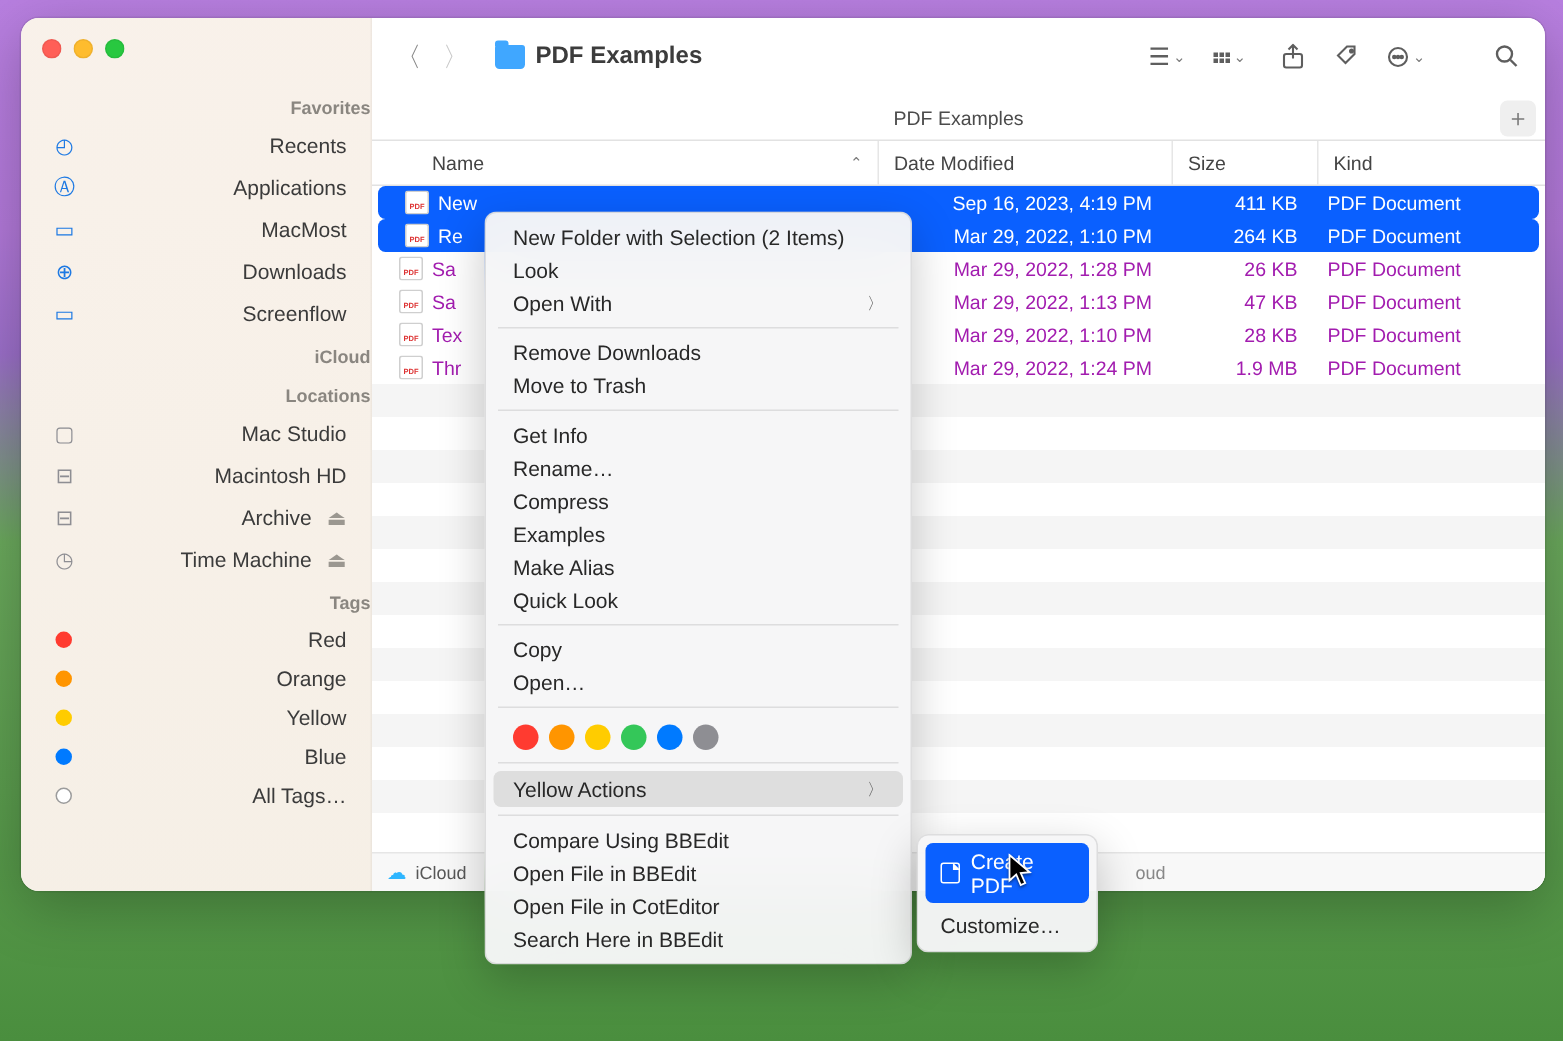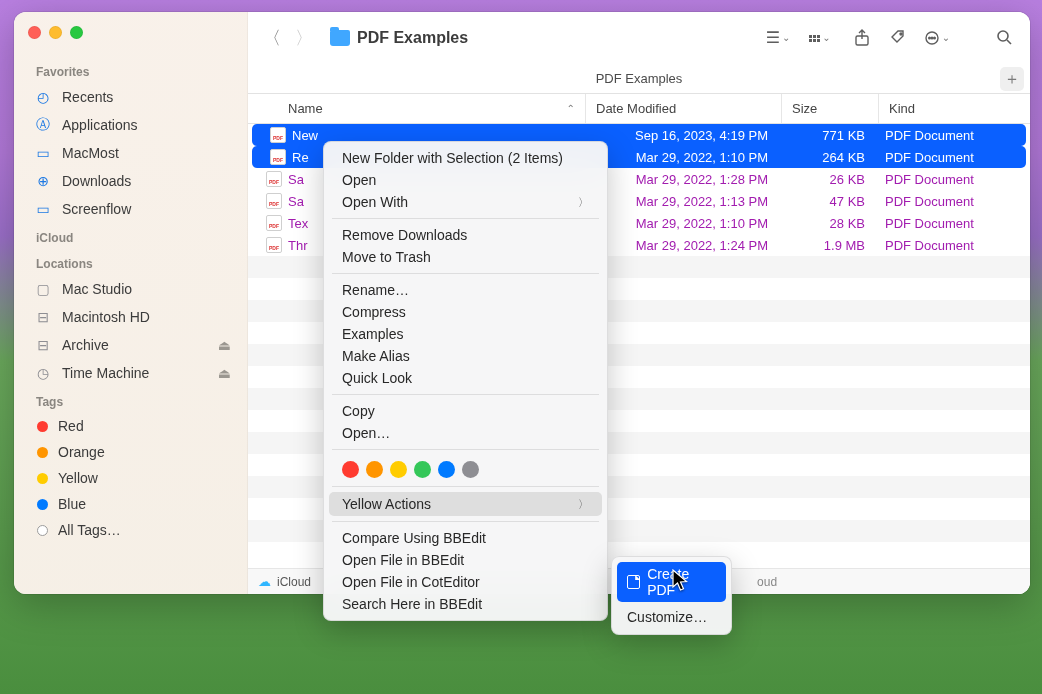--- a/index.html
+++ b/index.html
@@ -1,20 +1,20 @@
 <!DOCTYPE html>
 <html><head>
 <meta charset="utf-8">
 <style>
   * { box-sizing: border-box; margin: 0; padding: 0; font-family: -apple-system, BlinkMacSystemFont, "Segoe UI", Helvetica, Arial, sans-serif; }
   body { width: 1042px; height: 694px; background: linear-gradient(180deg, #b87fe0 0%, #b178d8 22%, #9b6fc9 34%, #6aa85c 52%, #4a8e3e 100%); overflow: hidden; position: relative; }
   .window { position: absolute; left: 14px; top: 12px; width: 1016px; height: 582px; border-radius: 12px; overflow: hidden; display: flex; background: #fff; box-shadow: 0 10px 40px rgba(0,0,0,0.25), 0 0 0 1px rgba(0,0,0,0.08); }
 
   
-  .sidebar { width: 234px; height: 100%; background: linear-gradient(180deg, rgba(248,240,232,0.92), rgba(245,238,228,0.92)); border-right: 1px solid rgba(0,0,0,0.04); padding-top: 12px; overflow: hidden; }
+  .sidebar { width: 234px; height: 100%; background: linear-gradient(180deg, rgba(248,240,232,0.92), rgba(245,238,228,0.92)); border-right: 1px solid rgba(0,0,0,0.04); padding-top: 12px; overflow: hidden; text-align: right; }
   .traffic { display: flex; gap: 8px; padding: 2px 0 18px 14px; }
   .dot { width: 13px; height: 13px; border-radius: 50%; }
   .dot.red { background: #ff5f57; border:1px solid rgba(0,0,0,.06);}
   .dot.yellow { background: #febc2e; border:1px solid rgba(0,0,0,.06);}
   .dot.green { background: #28c840; border:1px solid rgba(0,0,0,.06);}
   .section-label { font-size: 12px; font-weight: 600; color: #8a8680; padding: 8px 0 4px 22px; }
   .side-item { display: flex; align-items: center; gap: 10px; padding: 5px 16px 5px 20px; font-size: 14px; color: #3b3b3b; cursor: default; position: relative;}
   .side-item .ic { width: 18px; height: 18px; display:flex;align-items:center;justify-content:center; color:#1d79e3; font-size:14px;}
   .side-item .txt { flex:1; }
   .eject { color:#9b9790; font-size:14px;}
@@ -238,21 +238,21 @@
       <div class="stripe" style="top:308px"></div>
       <div class="stripe" style="top:352px"></div>
       <div class="stripe" style="top:396px"></div>
 
       <div class="row sel">
         <div class="r-name">
             <div class="ficon"></div>
             <span>New</span>
           </div>
         <div class="r-date">Sep 16, 2023, 4:19 PM</div>
-        <div class="r-size">771 KB</div>
+        <div class="r-size">411 KB</div>
         <div class="r-kind">PDF Document</div>
       </div>
       <div class="row sel">
         <div class="r-name">
             <div class="ficon"></div>
             <span>Re</span>
           </div>
         <div class="r-date">Mar 29, 2022, 1:10 PM</div>
         <div class="r-size">264 KB</div>
         <div class="r-kind">PDF Document</div>
@@ -301,34 +301,37 @@
     <span>iCloud</span>
     <span style="margin-left:440px;color:#888">oud</span>
   </div>
 </div>
 
 <div class="ctx">
   <div class="mi">
       <span>New Folder with Selection (2 Items)</span>
     </div>
   <div class="mi">
-      <span>Open</span>
+      <span>Look</span>
     </div>
   <div class="mi">
       <span>Open With</span>
       <span class="arr">〉</span>
     </div>
   <div class="sep"></div>
   <div class="mi">
       <span>Remove Downloads</span>
     </div>
   <div class="mi">
       <span>Move to Trash</span>
     </div>
   <div class="sep"></div>
+  <div class="mi">
+      <span>Get Info</span>
+    </div>
   <div class="mi">
       <span>Rename…</span>
     </div>
   <div class="mi">
       <span>Compress</span>
     </div>
   <div class="mi">
       <span>Examples</span>
     </div>
   <div class="mi">

